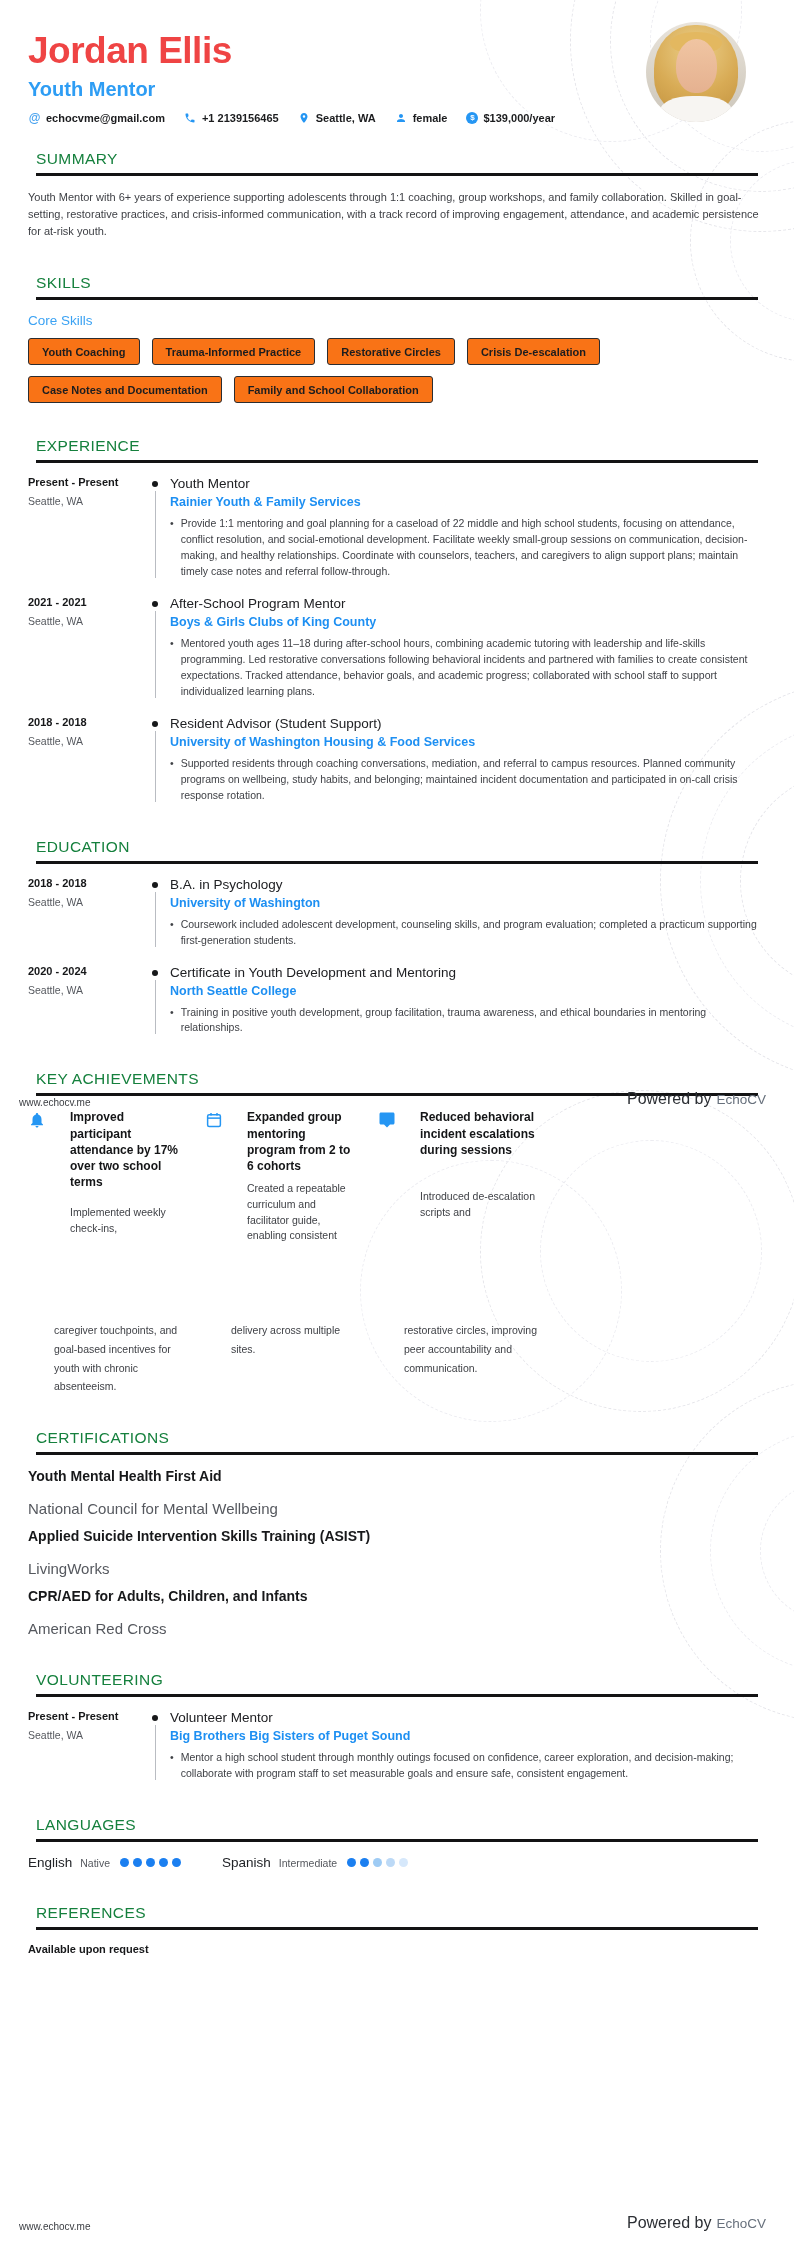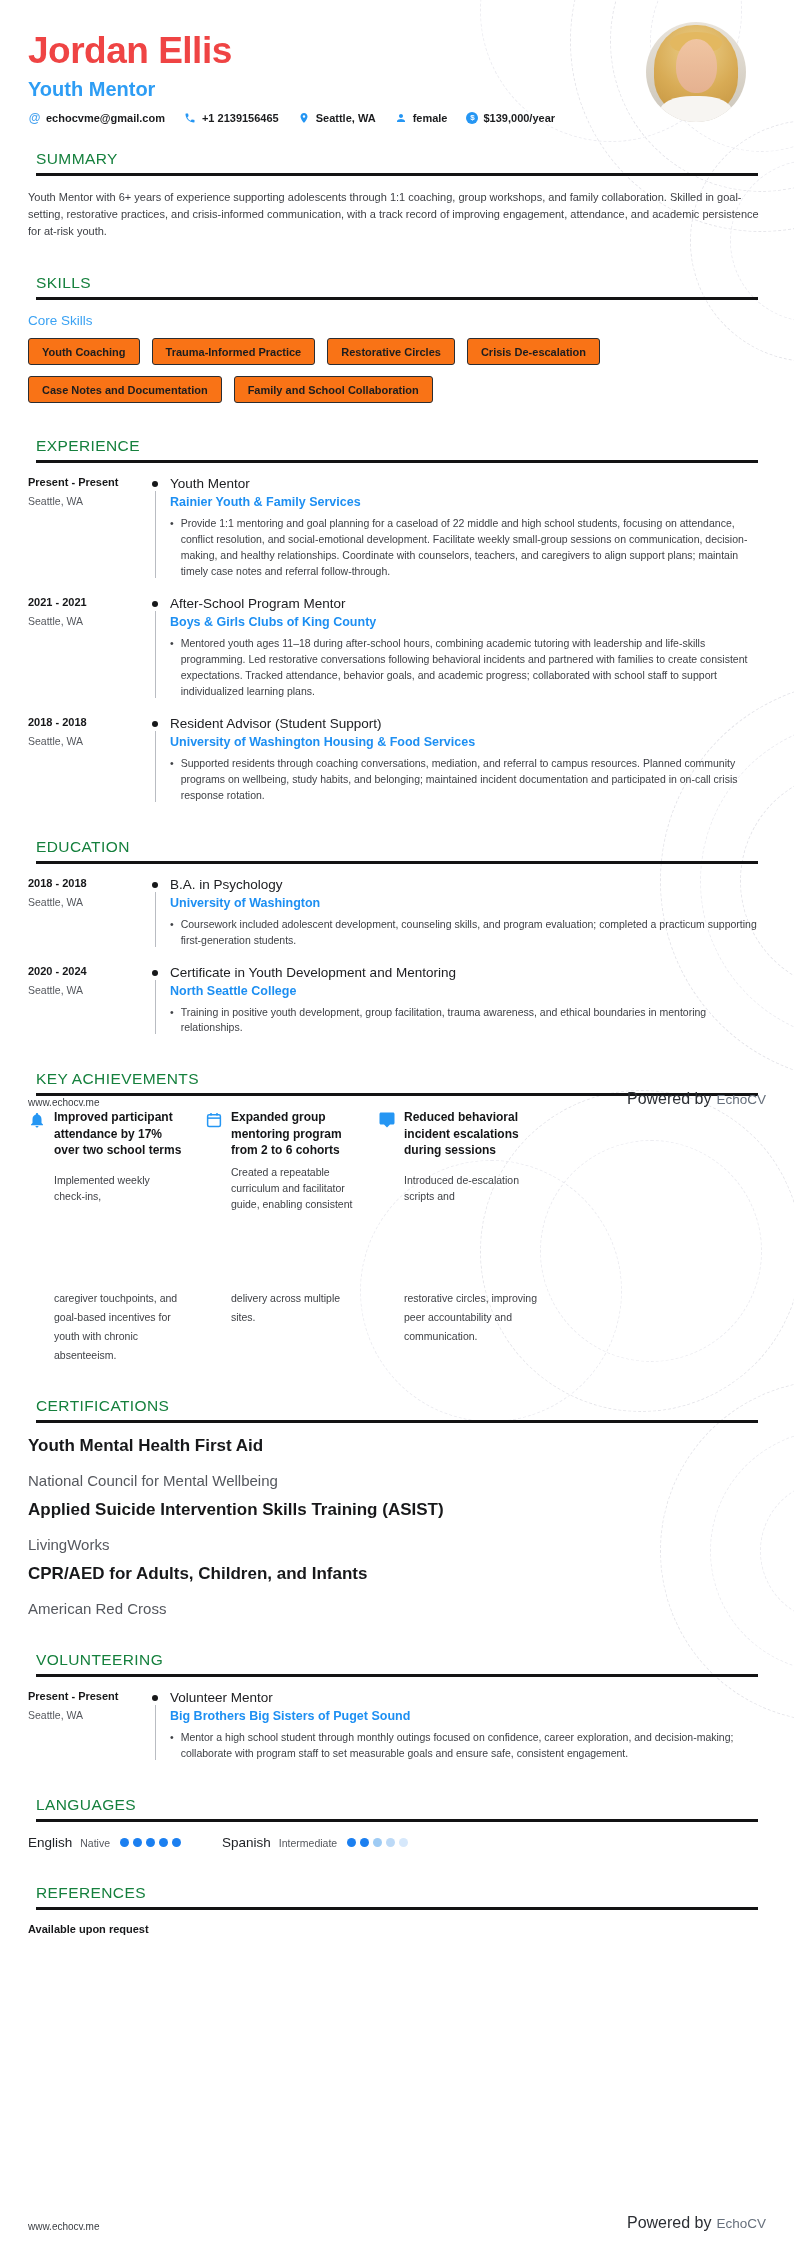--- a/index.html
+++ b/index.html
@@ -52,48 +52,48 @@
   .tl-dot{position:absolute;left:50%;top:5px;width:6px;height:6px;margin-left:-3px;border-radius:50%;background:#17181a;}
   .tl-line{position:absolute;left:50%;top:15px;bottom:2px;width:1px;background:#b9bcc2;}
   .e-role{font-size:13.5px;color:#202124;}
   .e-company{font-size:12.5px;font-weight:700;color:#1d8ff2;margin-top:4px;}
   .bullets{margin-top:7px;}
   .bullet{display:flex;font-size:10.5px;color:#3f4146;line-height:1.52;}
   .bullet::before{content:"•";margin-right:7px;color:#3f4146;}
 
   
   .ach-grid{display:grid;grid-template-columns:177px 173px 188px;margin-top:2px;}
-  .ach-cell{display:grid;grid-template-columns:26px 1fr;column-gap:0;padding-right:22px;}
+  .ach-cell{display:grid;grid-template-columns:26px 1fr;column-gap:16px;padding-right:22px;}
   .ach-icon{width:18px;height:18px;color:#2596f3;margin-top:2px;}
   .ach-title{font-size:12px;font-weight:700;color:#141517;line-height:1.35;}
   .ach-desc{grid-column:2;font-size:10.5px;color:#3f4146;line-height:1.5;margin-top:7px;}
   .ach-grid.cont .ach-cell{display:block;padding-left:26px;}
   .pagegap{height:74px;}
 
   
   .cert{margin-bottom:11px;}
-  .cert-name{font-size:17px;font-weight:700;color:#17181a;}
+  .cert-name{font-size:14px;font-weight:700;color:#17181a;}
   .cert-issuer{font-size:15px;color:#55585e;margin-top:16px;}
 
   
   .langs{display:flex;gap:7px;}
   .lang{display:flex;align-items:center;}
   .lang.first{width:187px;}
   .lang-name{font-size:13.5px;color:#212327;}
   .lang-level{font-size:10.5px;color:#55585e;margin-left:8px;}
   .dots{display:flex;gap:4px;margin-left:10px;}
   .dot{width:9px;height:9px;border-radius:50%;background:#1b7ff0;}
   .dot.e1{background:#9ecbf4;}
   .dot.e2{background:#bcd9f6;}
   .dot.e3{background:#d6e8fb;}
 
   .refs-text{font-size:11px;font-weight:700;color:#17181a;}
 
   
-  .pfooter{position:absolute;left:28px;right:28px;display:flex;justify-content:space-between;
+  .pfooter{position:absolute;left:19px;right:28px;display:flex;justify-content:space-between;
            align-items:flex-end;z-index:2;}
   .pfooter.f1{top:1090px;}
   .pfooter.f2{top:2214px;}
   .f-site{font-size:10px;color:#3a3d42;}
   .f-right{display:flex;align-items:baseline;gap:5px;}
   .f-powered{font-size:16px;color:#2c2f34;}
   .f-brand{font-size:13.5px;color:#67707c;}
 </style>
 </head>
 <body>

